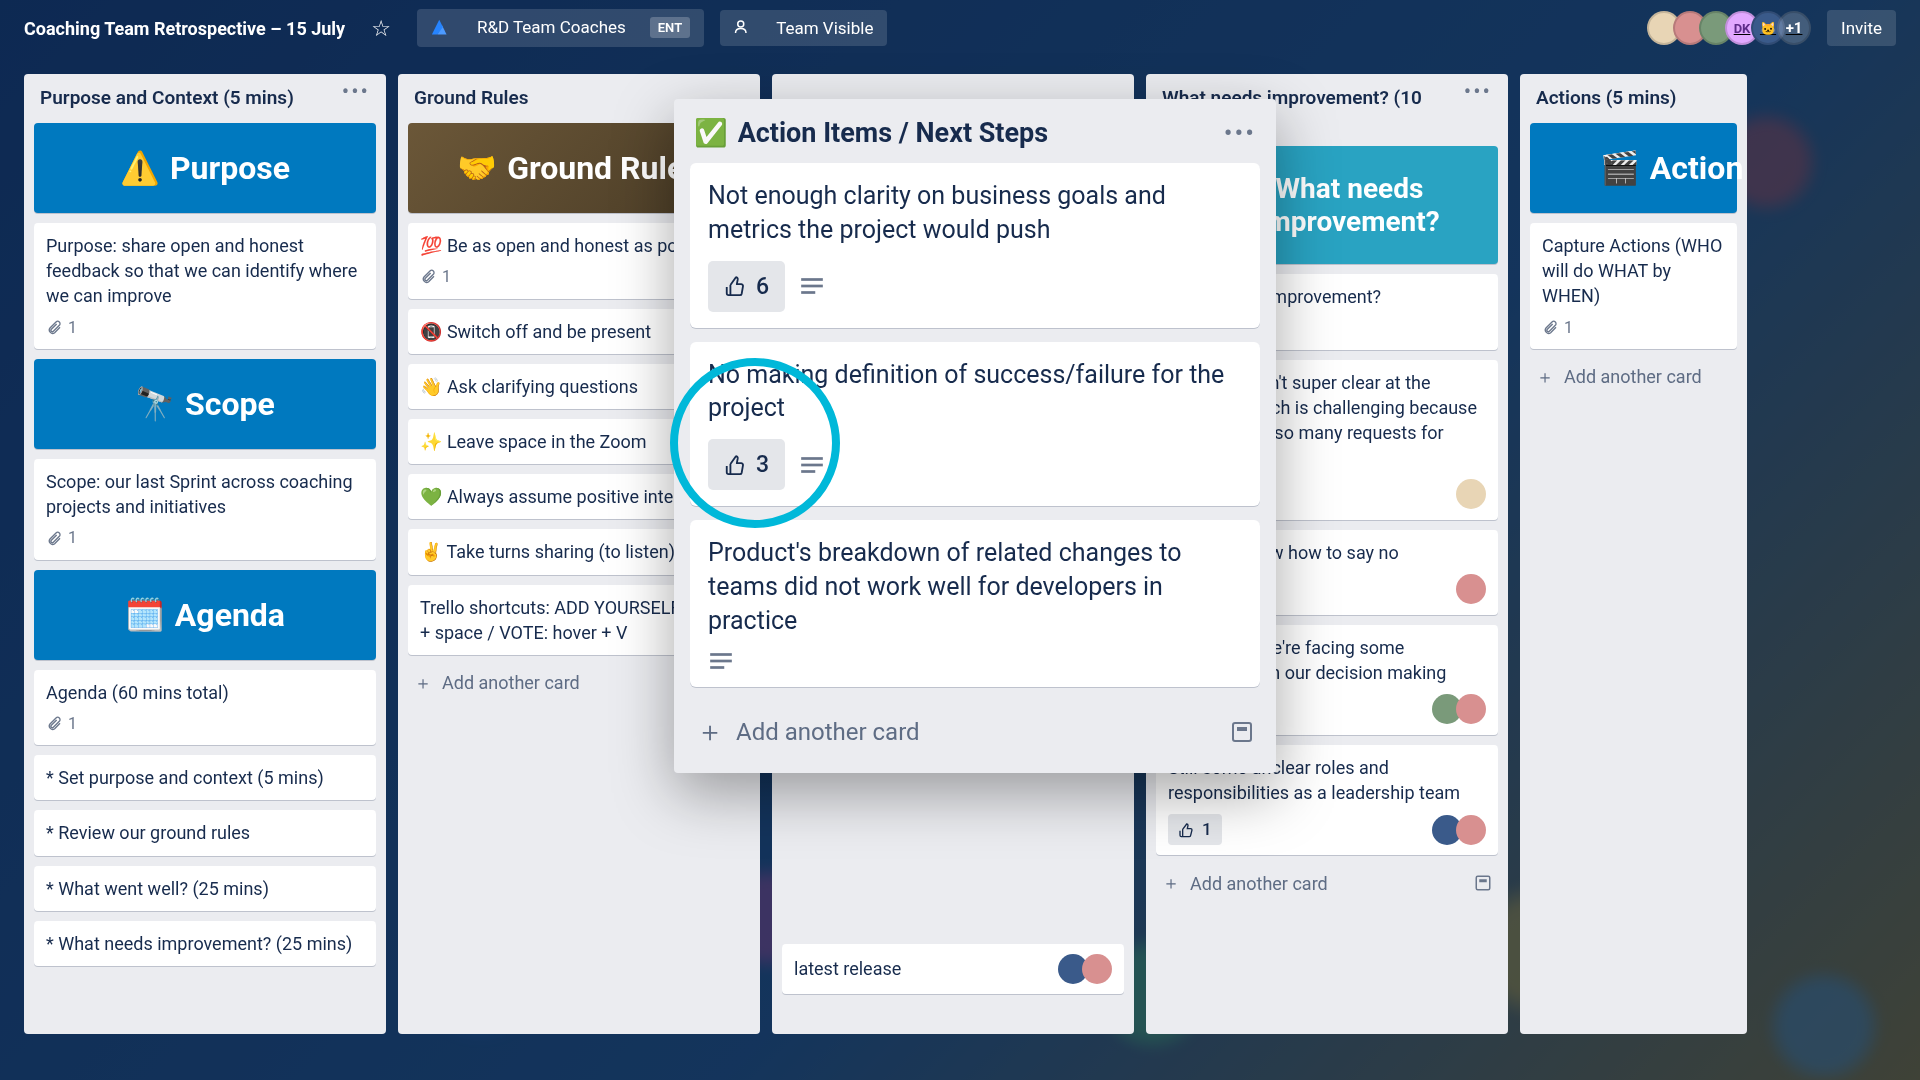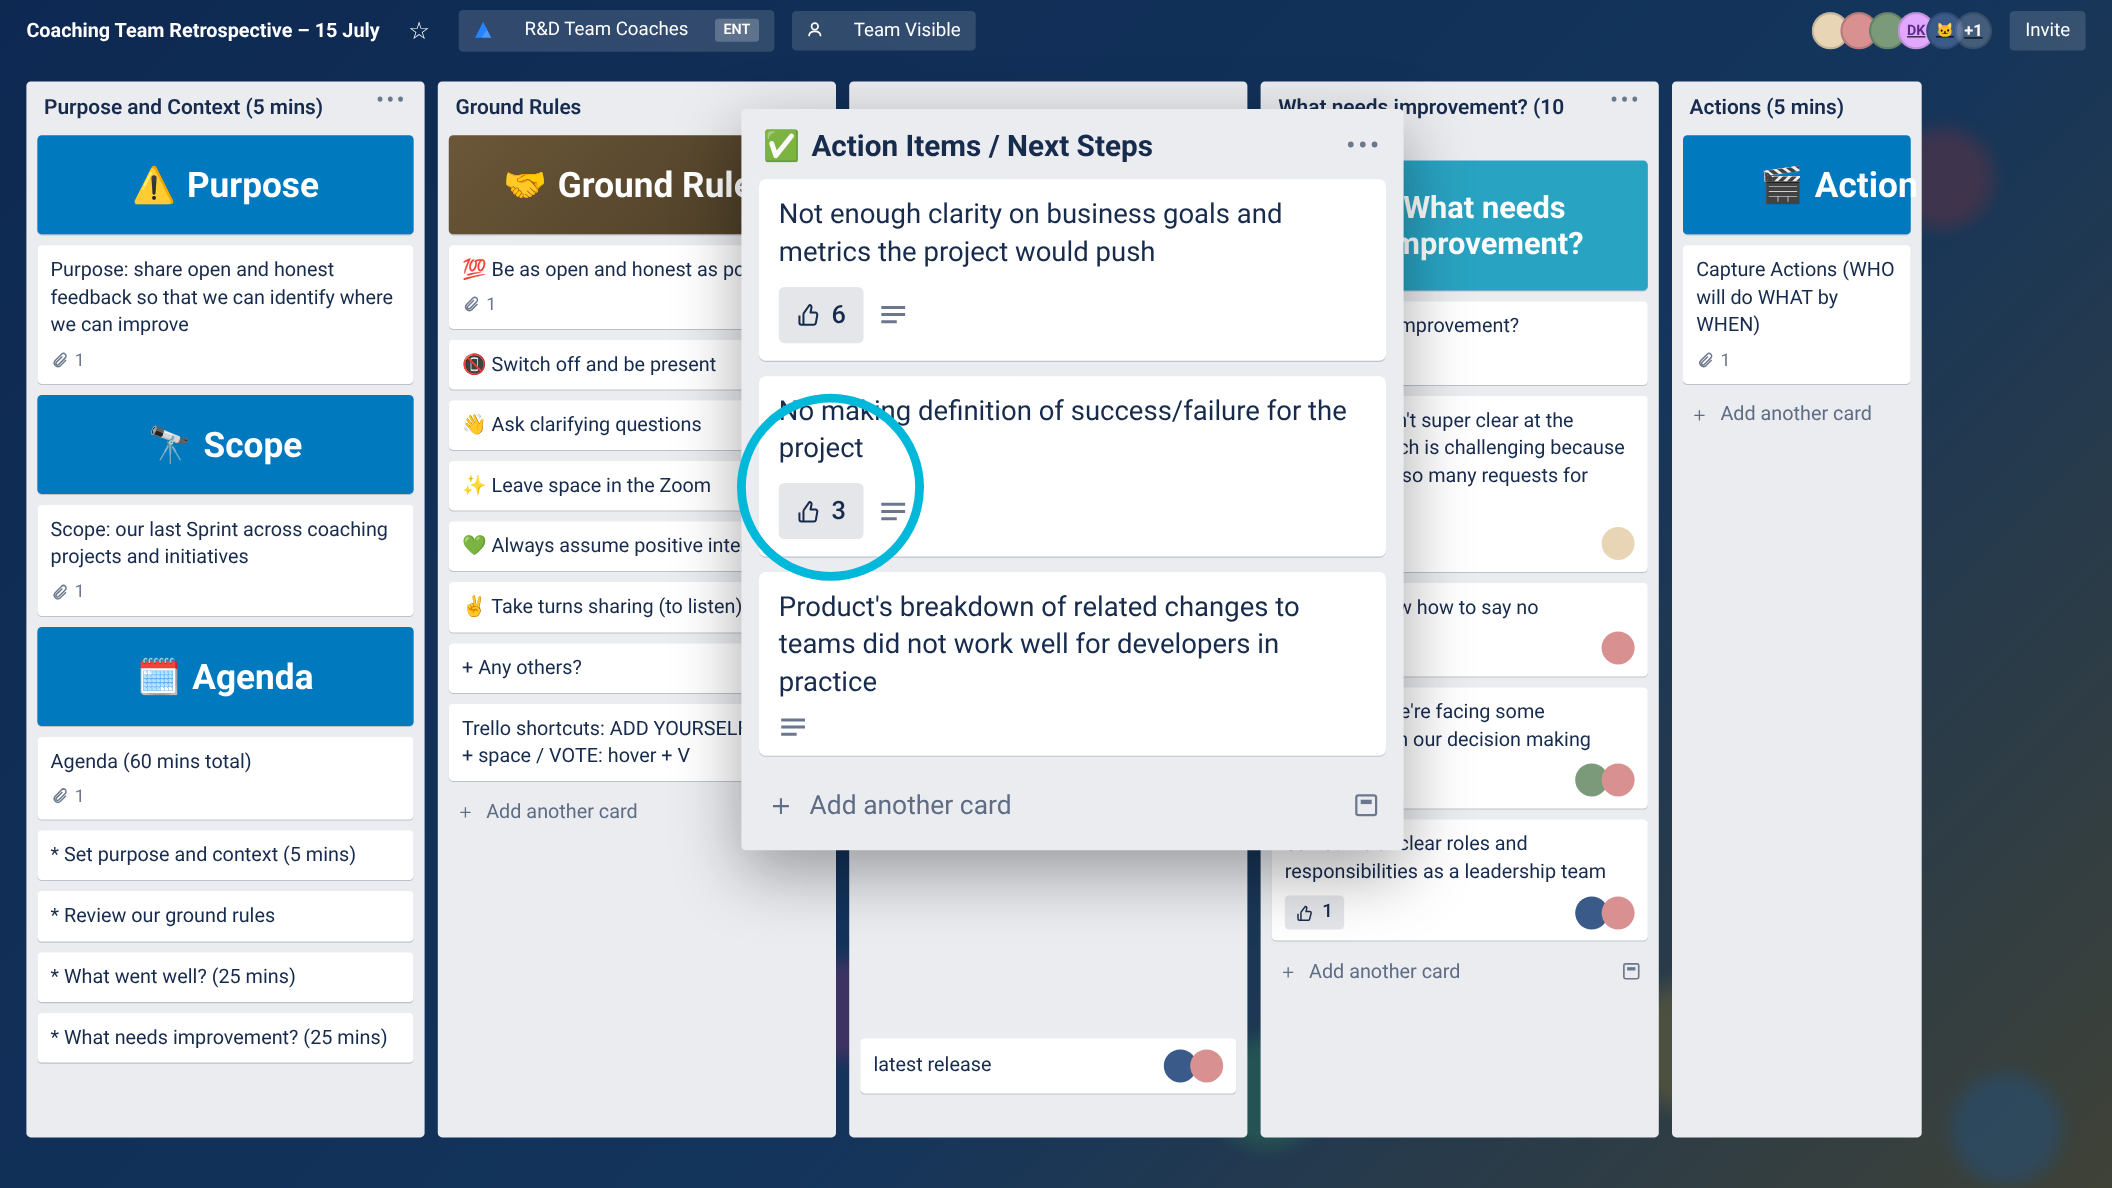--- a/index.html
+++ b/index.html
@@ -175,21 +175,20 @@
             </svg>
             <span>1</span>
           </span>
         </div>
     </div>
     <div class="card">📵 Switch off and be present</div>
     <div class="card">👋 Ask clarifying questions</div>
     <div class="card">✨ Leave space in the Zoom</div>
     <div class="card">💚 Always assume positive intent</div>
     <div class="card">✌️ Take turns sharing (to listen)</div>
-    <div class="card">+ Any others?</div>
     <div class="card">Trello shortcuts: ADD YOURSELF: hover + space / VOTE: hover + V</div>
     <div class="add-card">
         <div class="add-card-left">
           <span>＋</span>
           <span>Add another card</span>
         </div>
       </div>
   </div>
 
   <div class="list" style="height:960px;position:relative">

